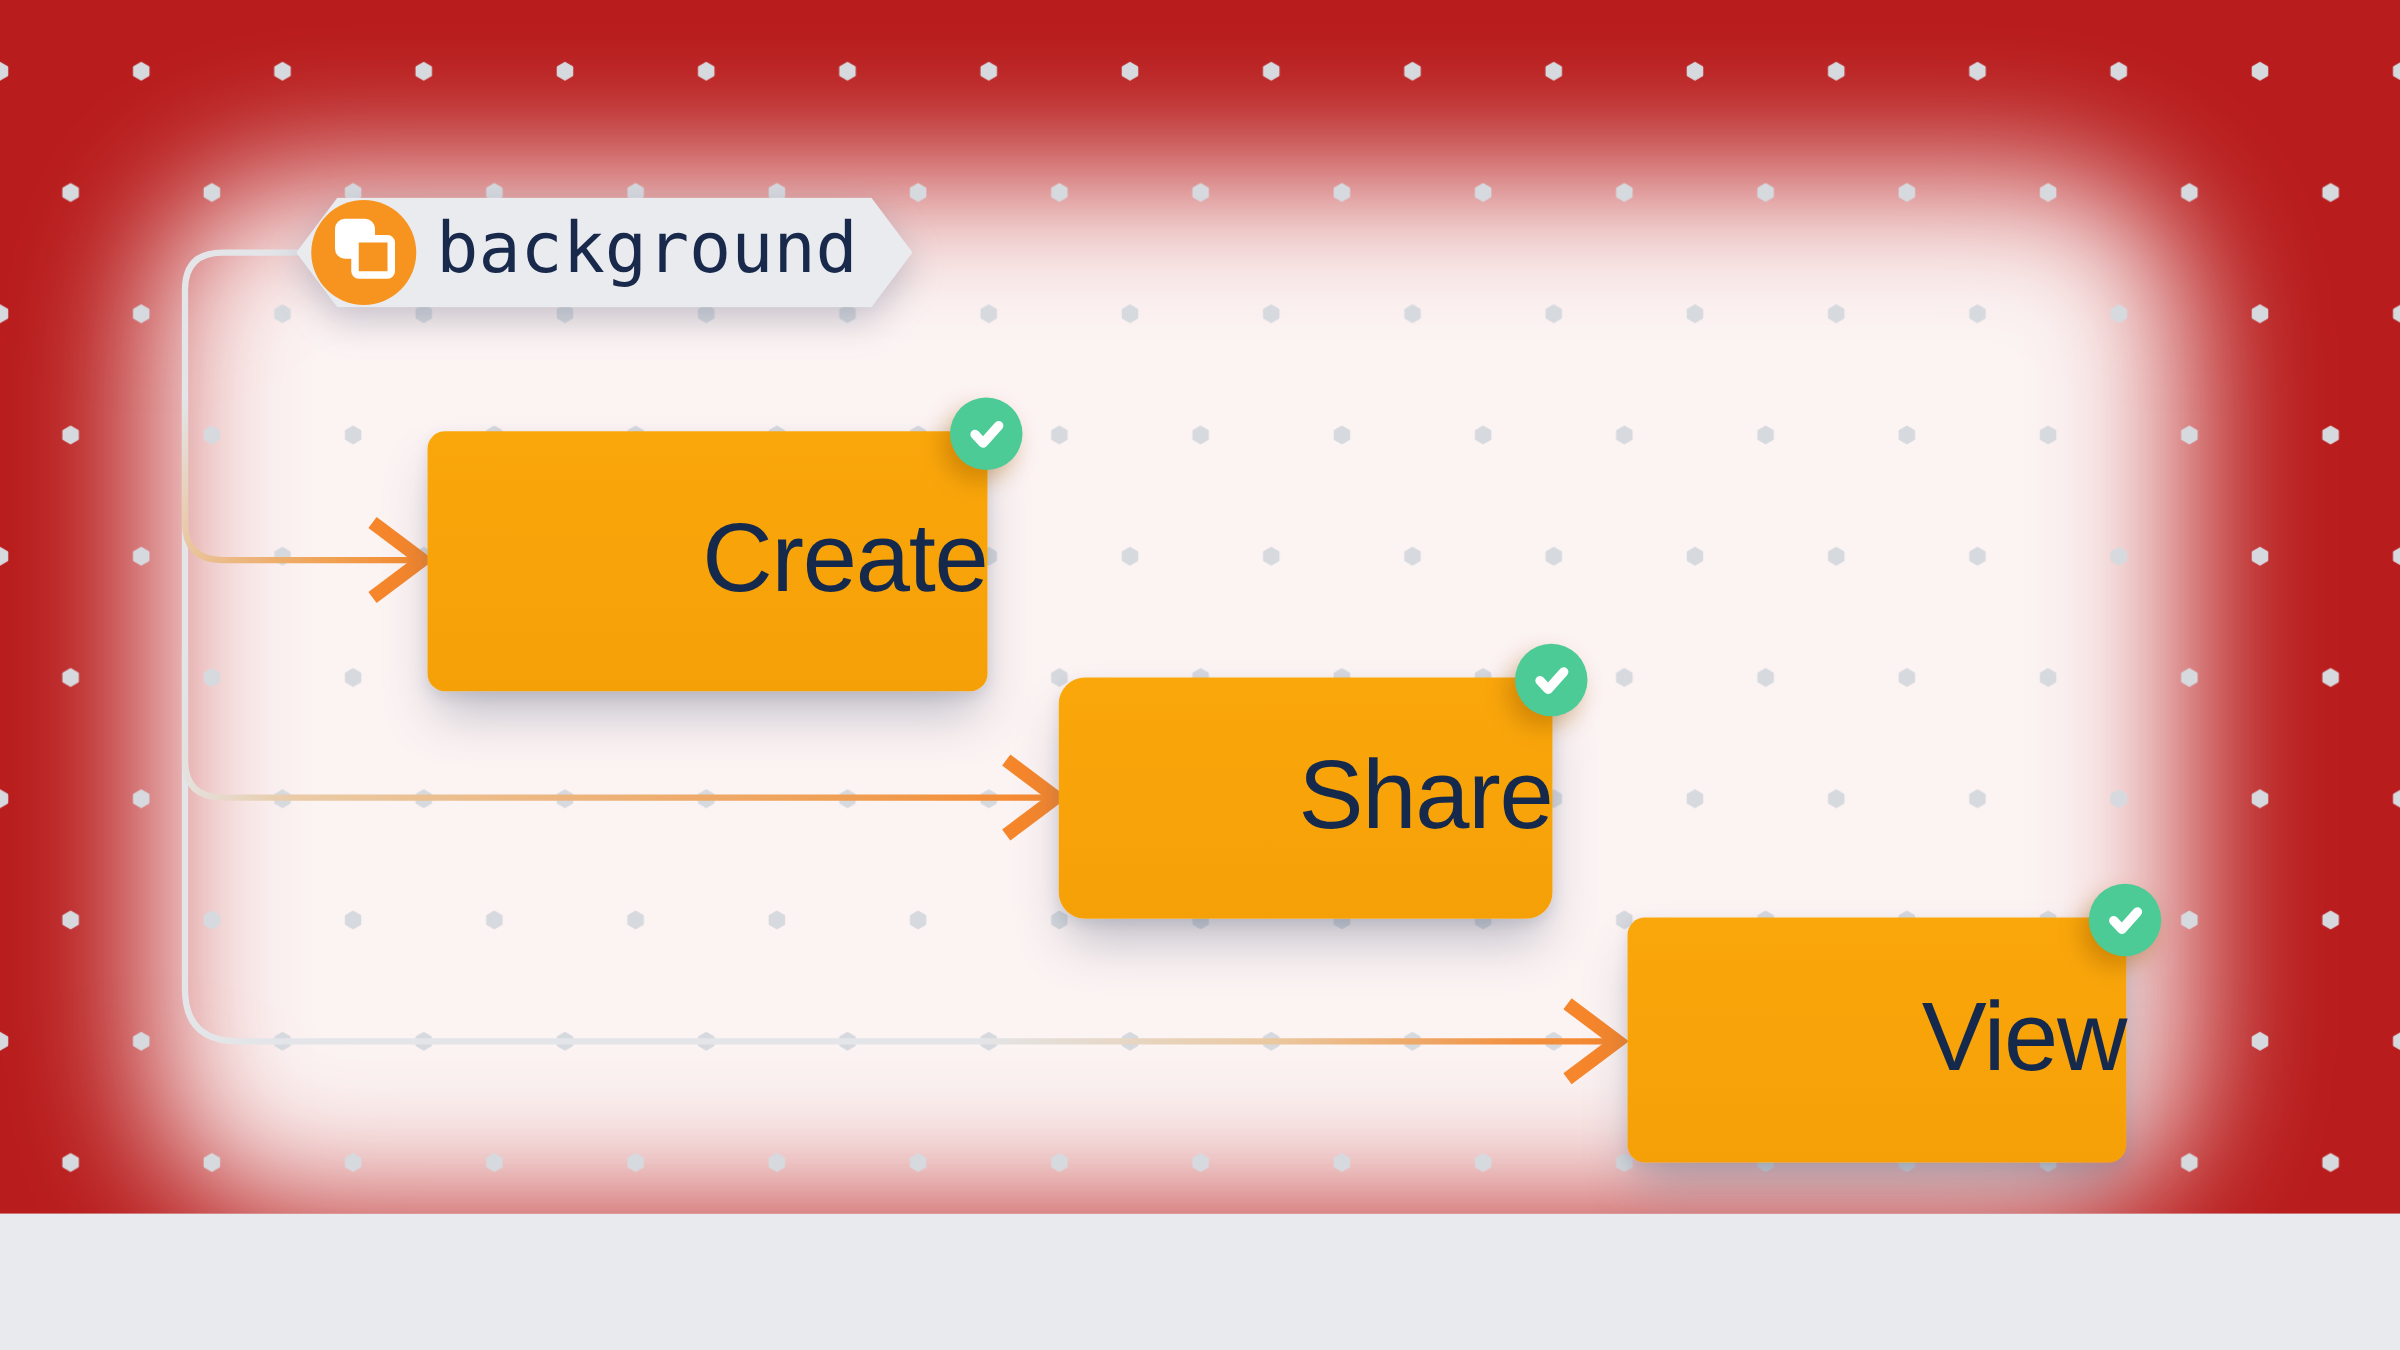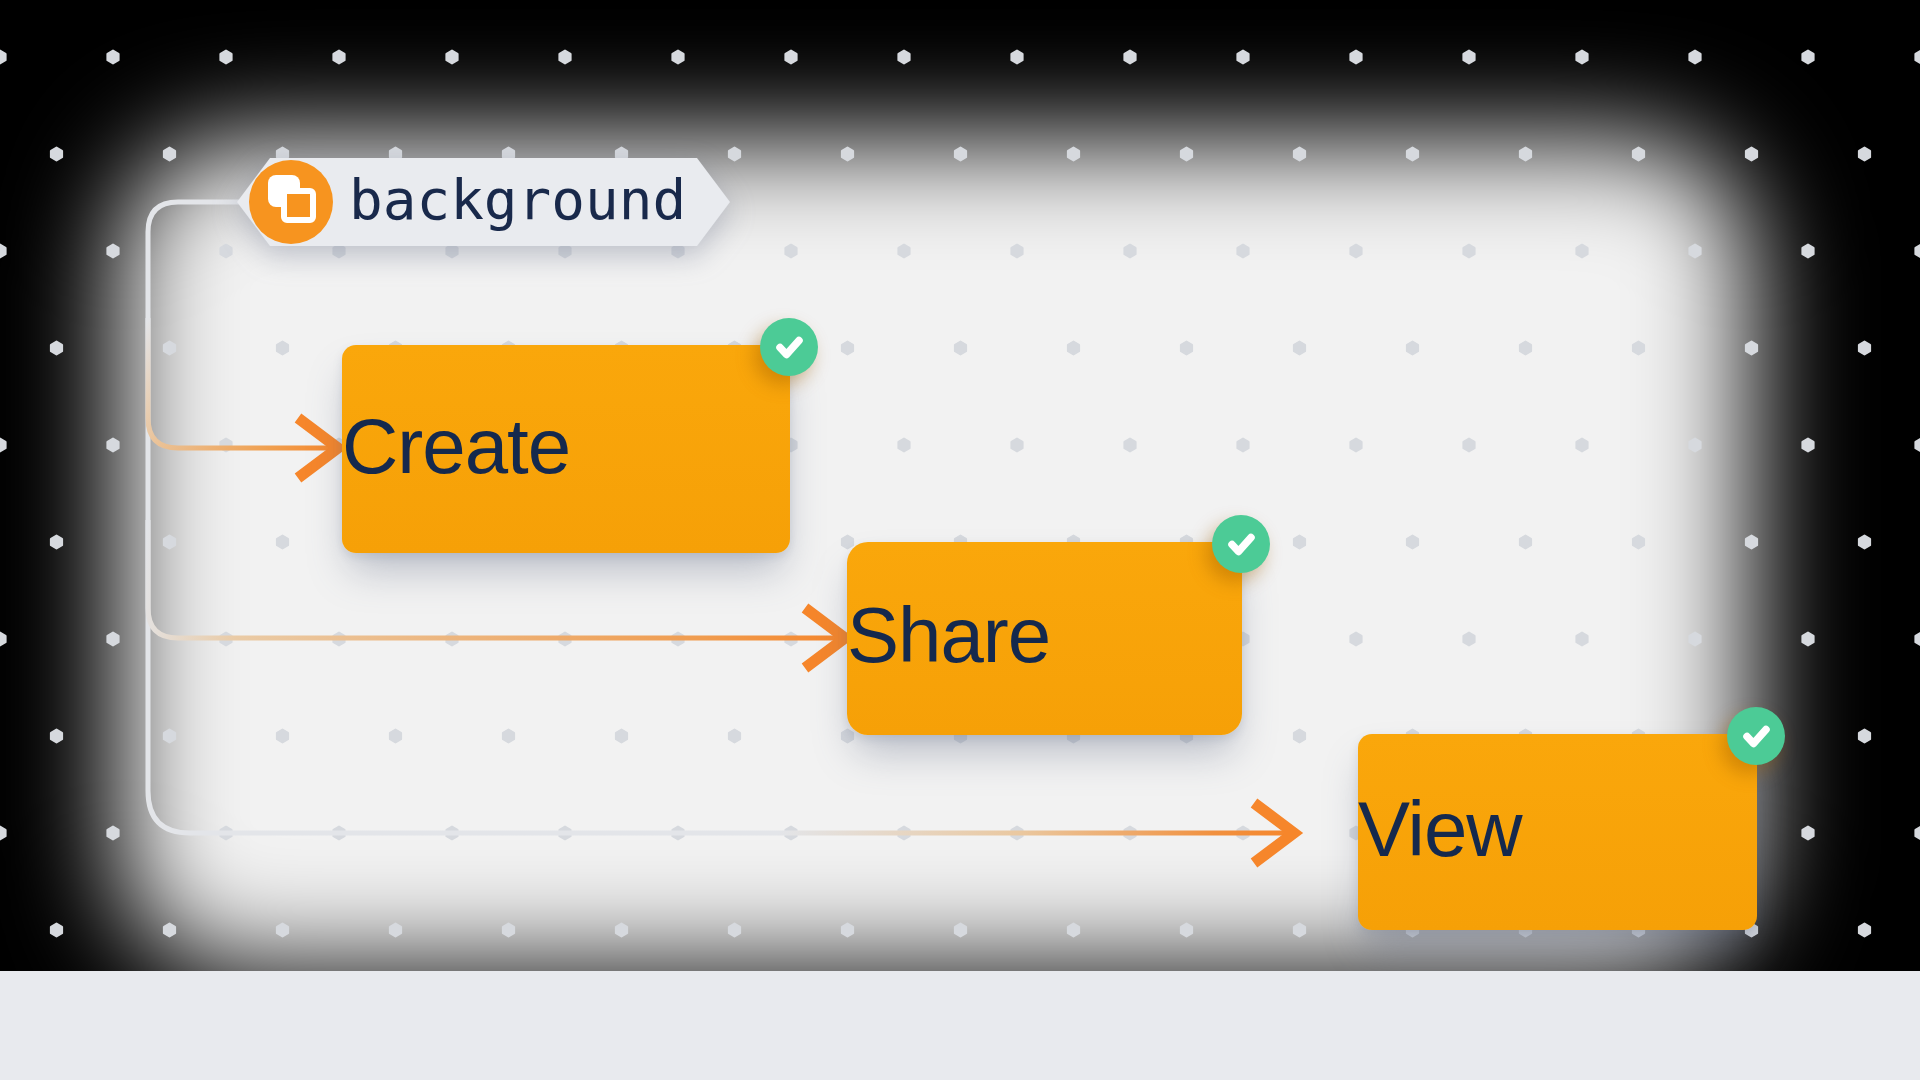--- a/index.html
+++ b/index.html
@@ -1,18 +1,18 @@
 <!DOCTYPE html>
 <html><head>
 <meta charset="utf-8">
 <style>
   html,body{margin:0;padding:0;background:#e8eaee;}
   .canvas{
     position:relative;width:1920px;height:971px;overflow:hidden;
-    background:#000000;
+    background:#b91c1c;
     font-family:"Liberation Sans",sans-serif;
   }
   
   .glow{
     position:absolute;left:120px;top:140px;width:1630px;height:830px;
     background:rgba(255,255,255,0.95);
     border-radius:120px;
     filter:blur(55px);
   }
   .dots-layer,.connector-layer{position:absolute;left:0;top:0;}
@@ -40,26 +40,26 @@
   }
   .tag-label{
     position:absolute;left:112px;top:50%;transform:translateY(-54%);
     font-family:"DejaVu Sans Mono",monospace;
     font-size:56px;color:#19294B;white-space:nowrap;letter-spacing:0;
   }
   
   .node{
     position:absolute;border-radius:14px;
     background:linear-gradient(180deg,#FAA70B 0%,#F6A007 100%);
-    display:flex;align-items:center;justify-content:flex-start;
+    display:flex;align-items:center;justify-content:flex-end;
     box-shadow:0 24px 40px -8px rgba(90,100,125,0.38), 0 4px 10px rgba(90,100,125,0.15);
   }
   .node-create{left:342px;top:345px;width:448px;height:208px;}
   .node-share{left:847px;top:542px;width:395px;height:193px;border-radius:21px;}
-  .node-view{left:1358px;top:734px;width:399px;height:196px;}
+  .node-view{left:1302px;top:734px;width:399px;height:196px;}
   .node-label{
     font-size:78px;letter-spacing:-1px;color:#15294D;font-weight:500;
     transform:translateY(-3px);
   }
   .badge{
     position:absolute;right:-28px;top:-27px;width:58px;height:58px;border-radius:50%;
     background:#4CCB96;display:flex;align-items:center;justify-content:center;
     box-shadow:-6px 9px 18px rgba(158,94,0,0.42);
   }
 </style>

